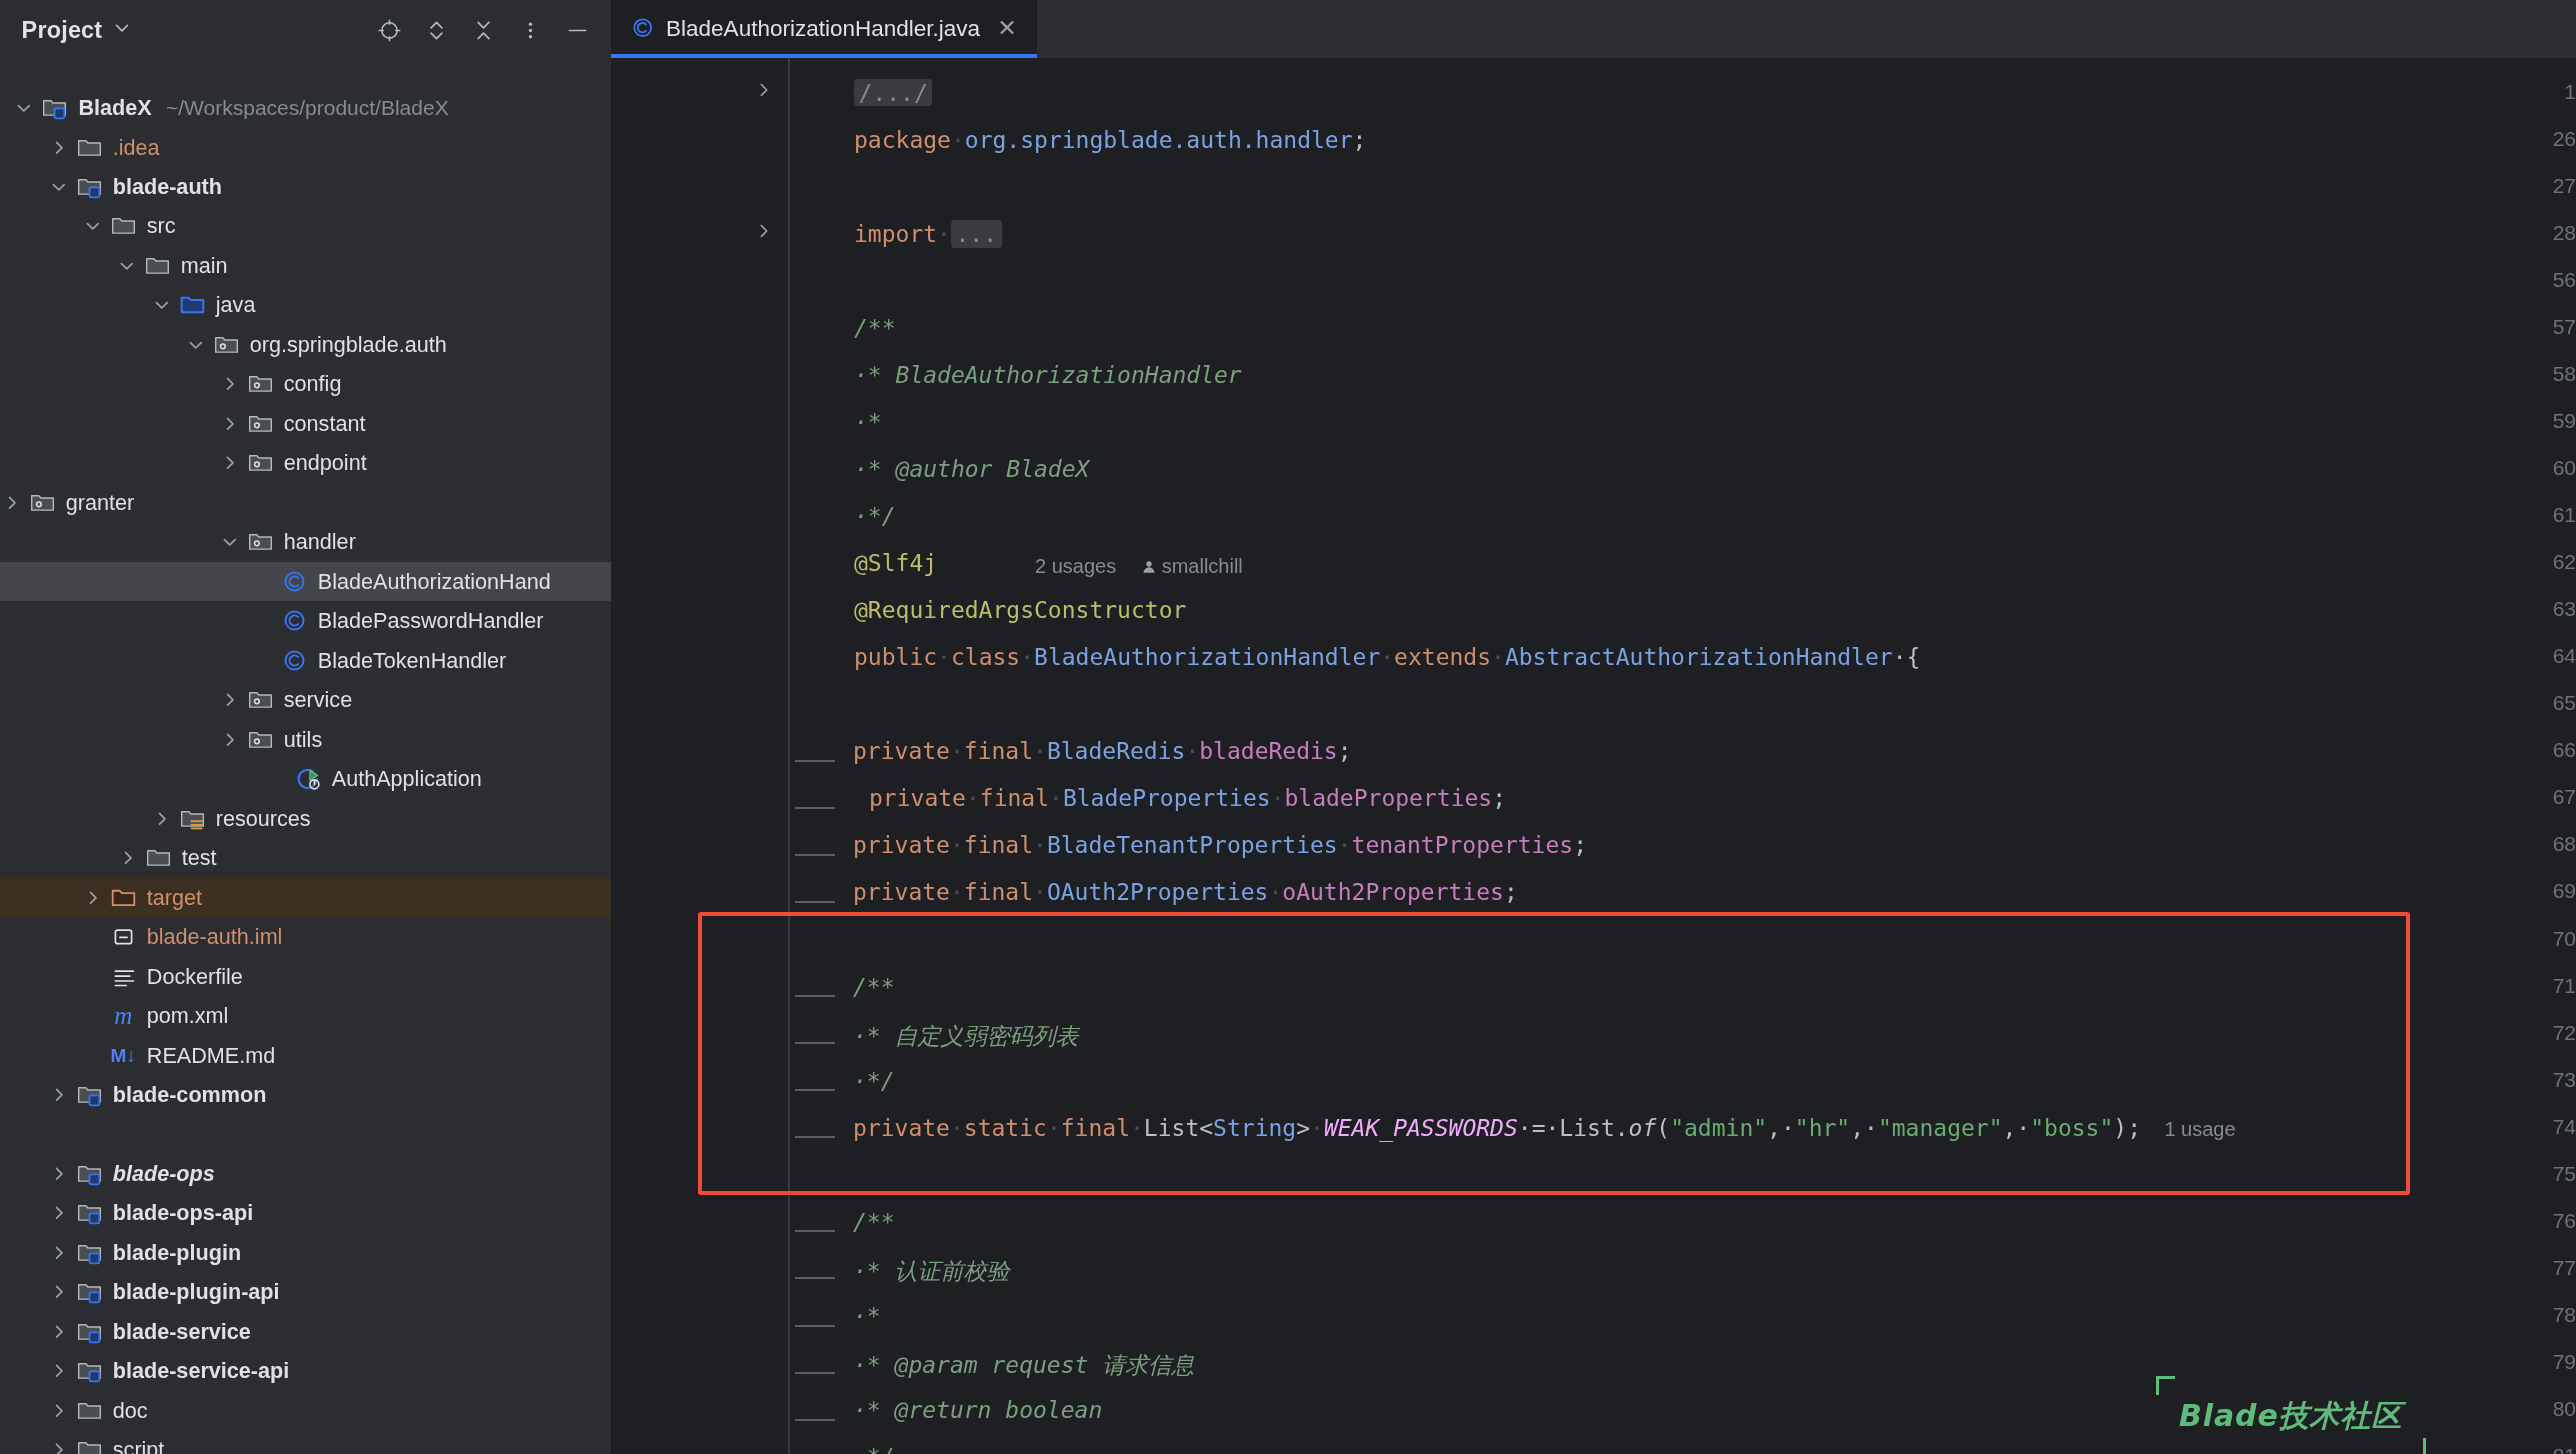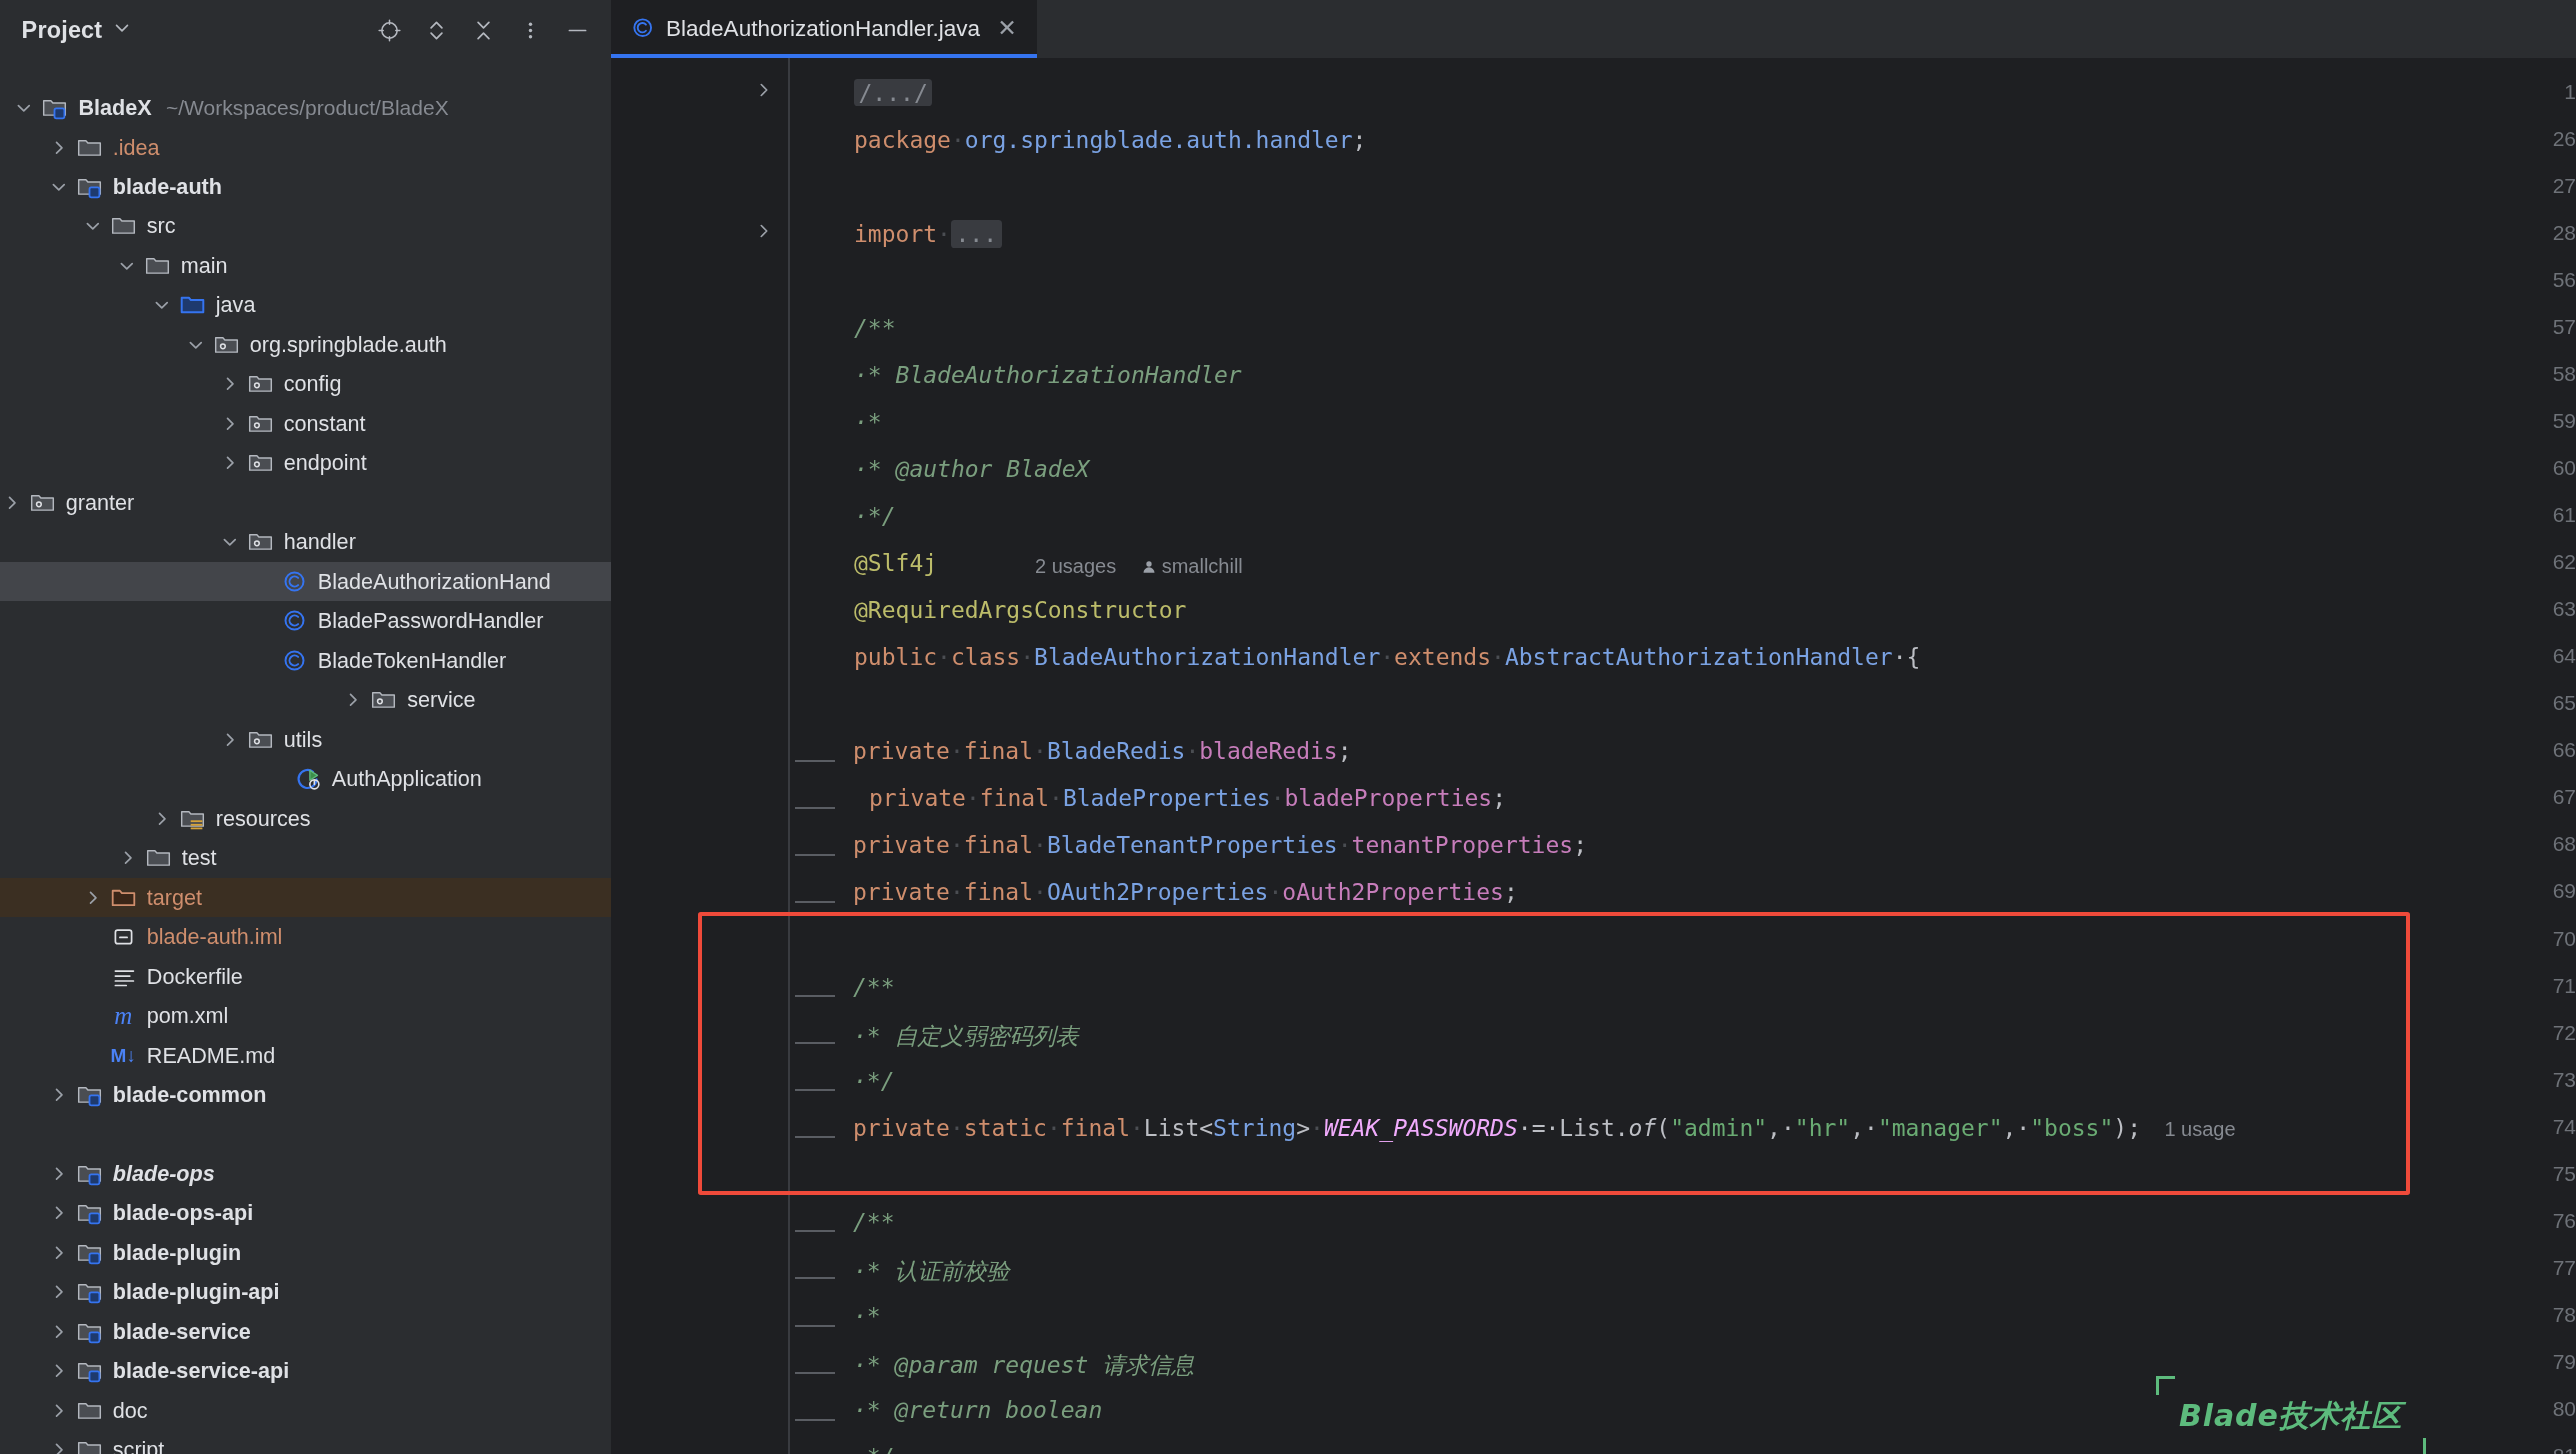--- a/index.html
+++ b/index.html
@@ -379,21 +379,21 @@
         <div class="row" style="padding-left: 252px; position: absolute; left: 0px; right: 0px; top: 580px; height: 39px;">
           <span class="arrow empty"></span>
           <span class="ic">
             <svg width="27" height="27" viewBox="0 0 30 30">
               <circle cx="15" cy="15" r="10" stroke="#3574f0" stroke-width="2.2" fill="none"></circle>
               <path d="M19 11 A5.6 5.6 0 1 0 19 19" stroke="#3574f0" stroke-width="2.2" fill="none" stroke-linecap="round"></path>
             </svg>
           </span>
           <span class="lbl">BladeTokenHandler</span>
         </div>
-        <div class="row" style="padding-left: 218px; position: absolute; left: 0px; right: 12px; top: 619px; height: 39px; justify-content: center;">
+        <div class="row" style="padding-left: 218px; position: absolute; left: 0px; right: 12px; top: 619px; height: 39px;">
           <span class="arrow">
             <svg width="21.6" height="21.6" viewBox="0 0 24 24">
               <path d="M9.5 6 L15.5 12 L9.5 18" stroke="#9ba0a8" stroke-width="1.9" fill="none" stroke-linecap="round" stroke-linejoin="round"></path>
             </svg>
           </span>
           <span class="ic">
             <svg width="27" height="27" viewBox="0 0 30 30">
               <path d="M3 7.5 h8 l2.2 2.6 H27 v13.4 H3 Z" fill="#4a4d52" stroke="#b4b8bf" stroke-width="1.6" stroke-linejoin="round"></path>
               <circle cx="11" cy="17" r="2.6" fill="none" stroke="#dfe1e5" stroke-width="1.7"></circle>
             </svg>

